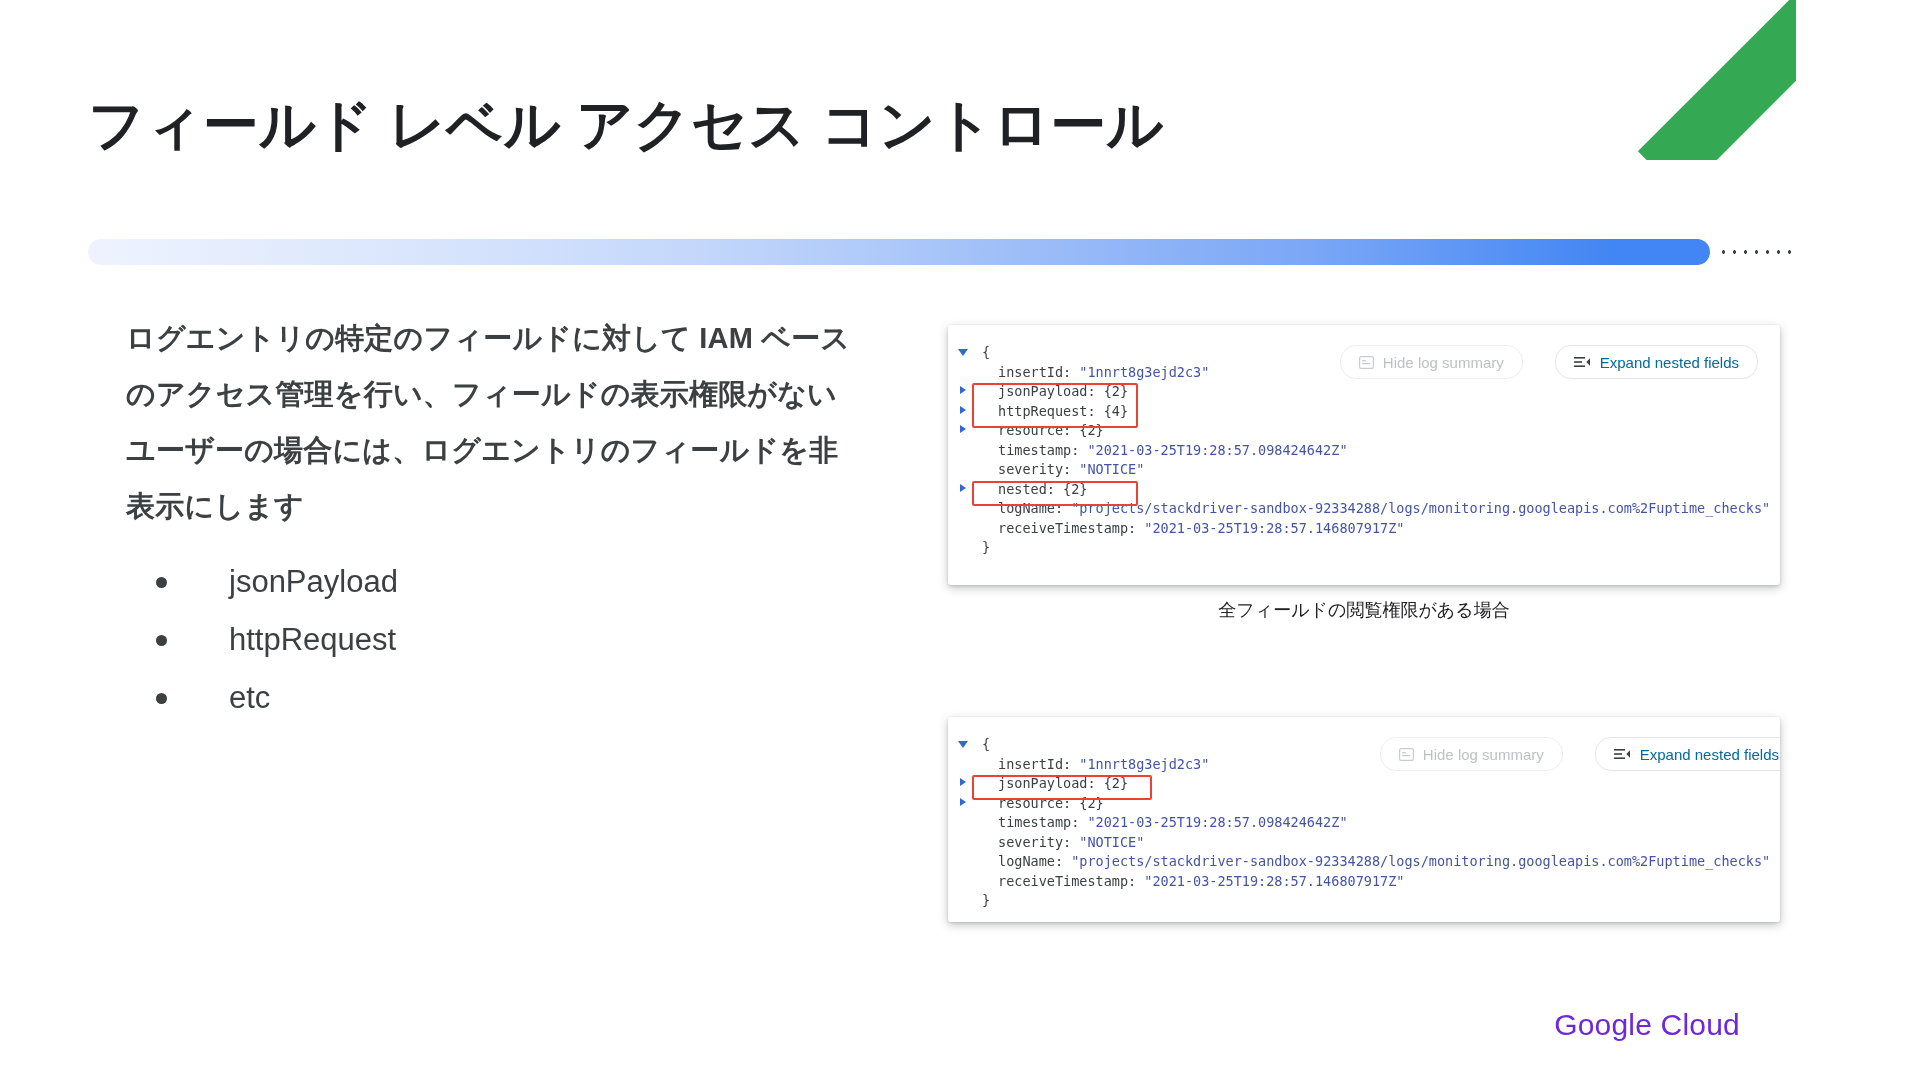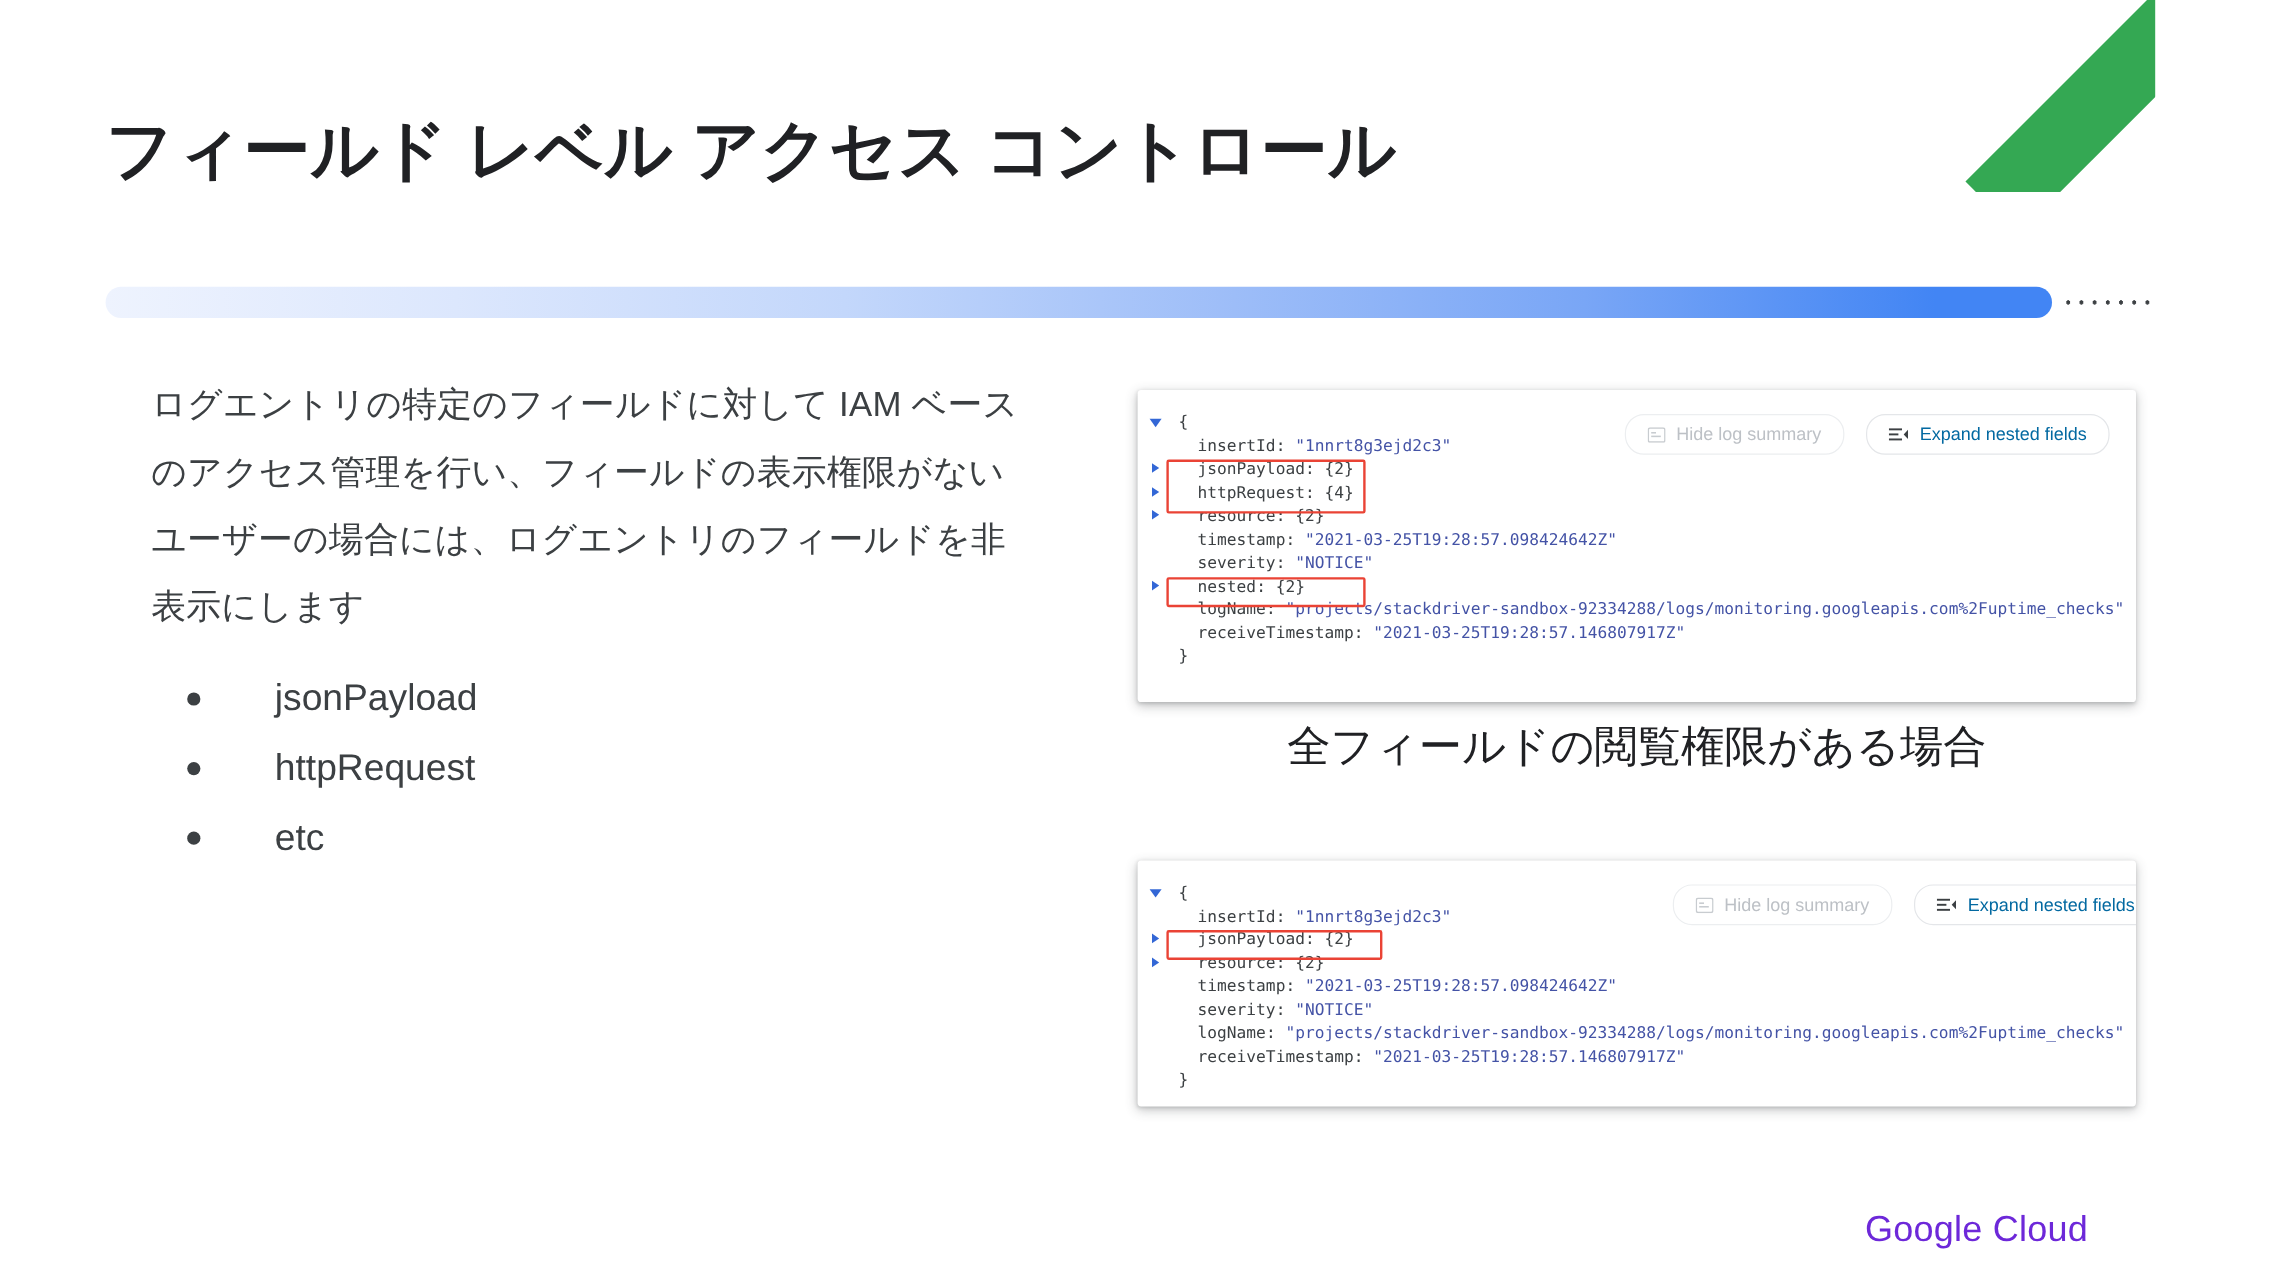--- a/index.html
+++ b/index.html
@@ -116,20 +116,21 @@
     left: 126px;
     top: 310px;
     width: 730px;
   }
   .para {
     font-size: 29px;
     line-height: 56px;
     color: #3c4043;
     margin: 0 0 30px 0;
     letter-spacing: 0.2px;
+    font-weight: bold;
   }
   .bullet-list {
     list-style: none;
     margin: 28px 0 0 0;
     padding: 0;
   }
   .bullet-item {
     display: flex;
     align-items: center;
     margin-bottom: 22px;
@@ -163,21 +164,21 @@
     height: 100%;
     padding: 18px 0 0 0;
     box-sizing: border-box;
   }
 
   .chips {
     position: absolute;
     top: 20px;
     right: 22px;
     display: flex;
-    gap: 18px;
+    gap: 32px;
     align-items: center;
   }
   .shot-2 .chips { right: -18px; }
   .chip {
     display: flex;
     align-items: center;
     gap: 9px;
     height: 32px;
     padding: 0 18px;
     border-radius: 16px;
@@ -230,21 +231,21 @@
 
   .hl {
     position: absolute;
     border: 2.5px solid #ea4335;
     border-radius: 2px;
     pointer-events: none;
   }
 
   .caption {
     position: absolute;
-    font-size: 36px;
+    font-size: 18px;
     color: #202124;
     text-align: center;
     width: 832px;
     left: 948px;
   }
   .caption-1 { top: 598px; }
   .caption-2 { top: 936px; }
 
   
   .gc-logo {

